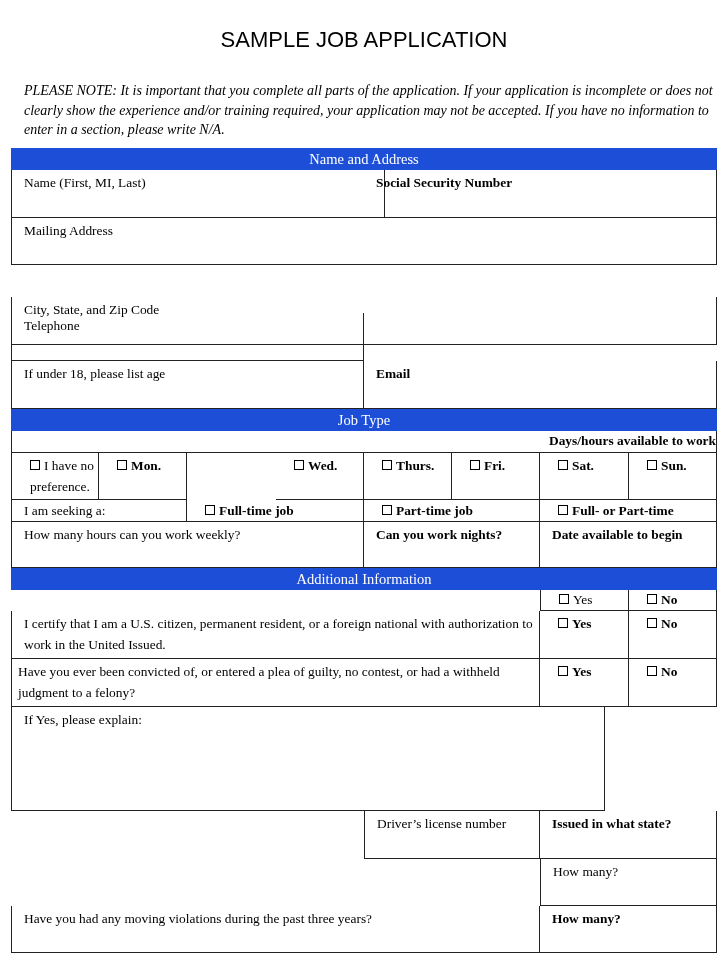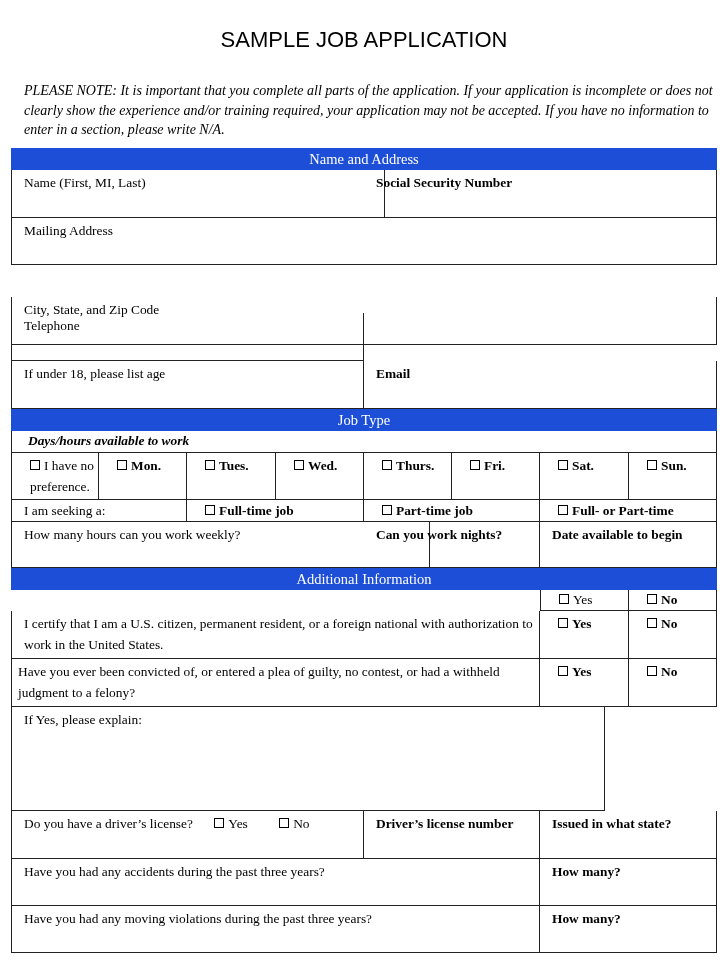--- a/index.html
+++ b/index.html
@@ -20,21 +20,21 @@
       font-family: "Liberation Serif", serif; font-size: 13.4px; line-height: 21px;
       padding: 2px 0 0 12px;
     }
     .cell + .cell { border-left: none; font-weight: bold; }
     .bar {
       position: absolute; left: 0; width: 706px; background: #1d4ed8; color: #fff;
       text-align: center; font-family: "Liberation Serif", serif; font-size: 14.5px; line-height: 22px;
       height: 22px;
     }
     .subhead {
-      text-align: left; font-weight: bold; padding-left: 16px; padding-top: 0; line-height: 20px; font-style: italic;
+      text-align: right; font-weight: bold; padding-left: 16px; padding-top: 0; line-height: 20px;
     }
     .cb {
       display: inline-block; width: 8px; height: 8px; border: 1.3px solid #000;
       margin-right: 4px; vertical-align: 0px; box-sizing: content-box;
     }
     .opt { display: inline-block; }
     .tight { padding-left: 18px; }
   </style>
 </head>
 <body>
@@ -88,23 +88,20 @@
     <div class="cell subhead" style="left:0;width:706px;">Days/hours available to work</div>
   </div>
 
   <div class="row" style="top:305px;height:47px;">
     <div class="cell tight" style="left:0;width:88px;line-height:21px;">
       <span class="cb"></span><span>I have no preference.</span>
     </div>
     <div class="cell tight" style="left:88px;width:88px;">
       <span class="cb"></span><span>Mon.</span>
     </div>
-    <div class="cell tight" style="left:176px;width:89px;">
-      <span class="cb"></span><span>Tues.</span>
-    </div>
     <div class="cell tight" style="left:265px;width:88px;">
       <span class="cb"></span><span>Wed.</span>
     </div>
     <div class="cell tight" style="left:353px;width:88px;">
       <span class="cb"></span><span>Thurs.</span>
     </div>
     <div class="cell tight" style="left:441px;width:88px;">
       <span class="cb"></span><span>Fri.</span>
     </div>
     <div class="cell tight" style="left:529px;width:89px;">
@@ -124,21 +121,21 @@
     </div>
     <div class="cell tight" style="left:353px;width:176px;line-height:19px;padding-top:1px;">
       <span class="cb"></span><span>Part-time job</span>
     </div>
     <div class="cell tight" style="left:529px;width:177px;line-height:19px;padding-top:1px;">
       <span class="cb"></span><span>Full- or Part-time</span>
     </div>
   </div>
 
   <div class="row" style="top:374px;height:46px;">
-    <div class="cell" style="left:0;width:419px;">
+    <div class="cell" style="left:0;width:353px;">
       <span>How many hours can you work weekly?</span>
     </div>
     <div class="cell" style="left:353px;width:176px;">
       <span>Can you work nights?</span>
     </div>
     <div class="cell" style="left:529px;width:177px;">
       <span>Date available to begin</span>
     </div>
   </div>
 
@@ -148,21 +145,21 @@
     <div class="cell tight" style="left:529px;width:89px;line-height:19px;padding-top:0;">
       <span class="cb"></span><span>Yes</span>
     </div>
     <div class="cell tight" style="left:618px;width:88px;line-height:19px;padding-top:0;">
       <span class="cb"></span><span>No</span>
     </div>
   </div>
 
   <div class="row" style="top:463px;height:48px;">
     <div class="cell" style="left:0;width:529px;">
-      <span>I certify that I am a U.S. citizen, permanent resident, or a foreign national with authorization to work in the United States.</span>
+      <span>I certify that I am a U.S. citizen, permanent resident, or a foreign national with authorization to work in the United Issued.</span>
     </div>
     <div class="cell tight" style="left:529px;width:89px;">
       <span class="cb"></span><span>Yes</span>
     </div>
     <div class="cell tight" style="left:618px;width:88px;">
       <span class="cb"></span><span>No</span>
     </div>
   </div>
 
   <div class="row" style="top:511px;height:48px;">
@@ -177,37 +174,29 @@
     </div>
   </div>
 
   <div class="row" style="top:559px;height:104px;">
     <div class="cell" style="left:0;width:594px;">
       <span>If Yes, please explain:</span>
     </div>
   </div>
 
   <div class="row" style="top:663px;height:48px;">
-    <div class="cell" style="left:0;width:353px;">
-      <span>Do you have a driver’s license?</span>
-      <span class="opt" style="margin-left:18px;"><span class="cb"></span><span>Yes</span></span>
-      <span class="opt" style="margin-left:28px;"><span class="cb"></span><span>No</span></span>
-    </div>
     <div class="cell" style="left:353px;width:176px;">
       <span>Driver’s license number</span>
     </div>
     <div class="cell" style="left:529px;width:177px;">
       <span>Issued in what state?</span>
     </div>
   </div>
 
   <div class="row" style="top:711px;height:47px;">
-    <div class="cell" style="left:0;width:529px;">
-      <span>Have you had any accidents during the past three years?</span>
-    </div>
     <div class="cell" style="left:529px;width:177px;">
       <span>How many?</span>
     </div>
   </div>
 
   <div class="row" style="top:758px;height:47px;">
     <div class="cell" style="left:0;width:529px;">
       <span>Have you had any moving violations during the past three years?</span>
     </div>
     <div class="cell" style="left:529px;width:177px;">

